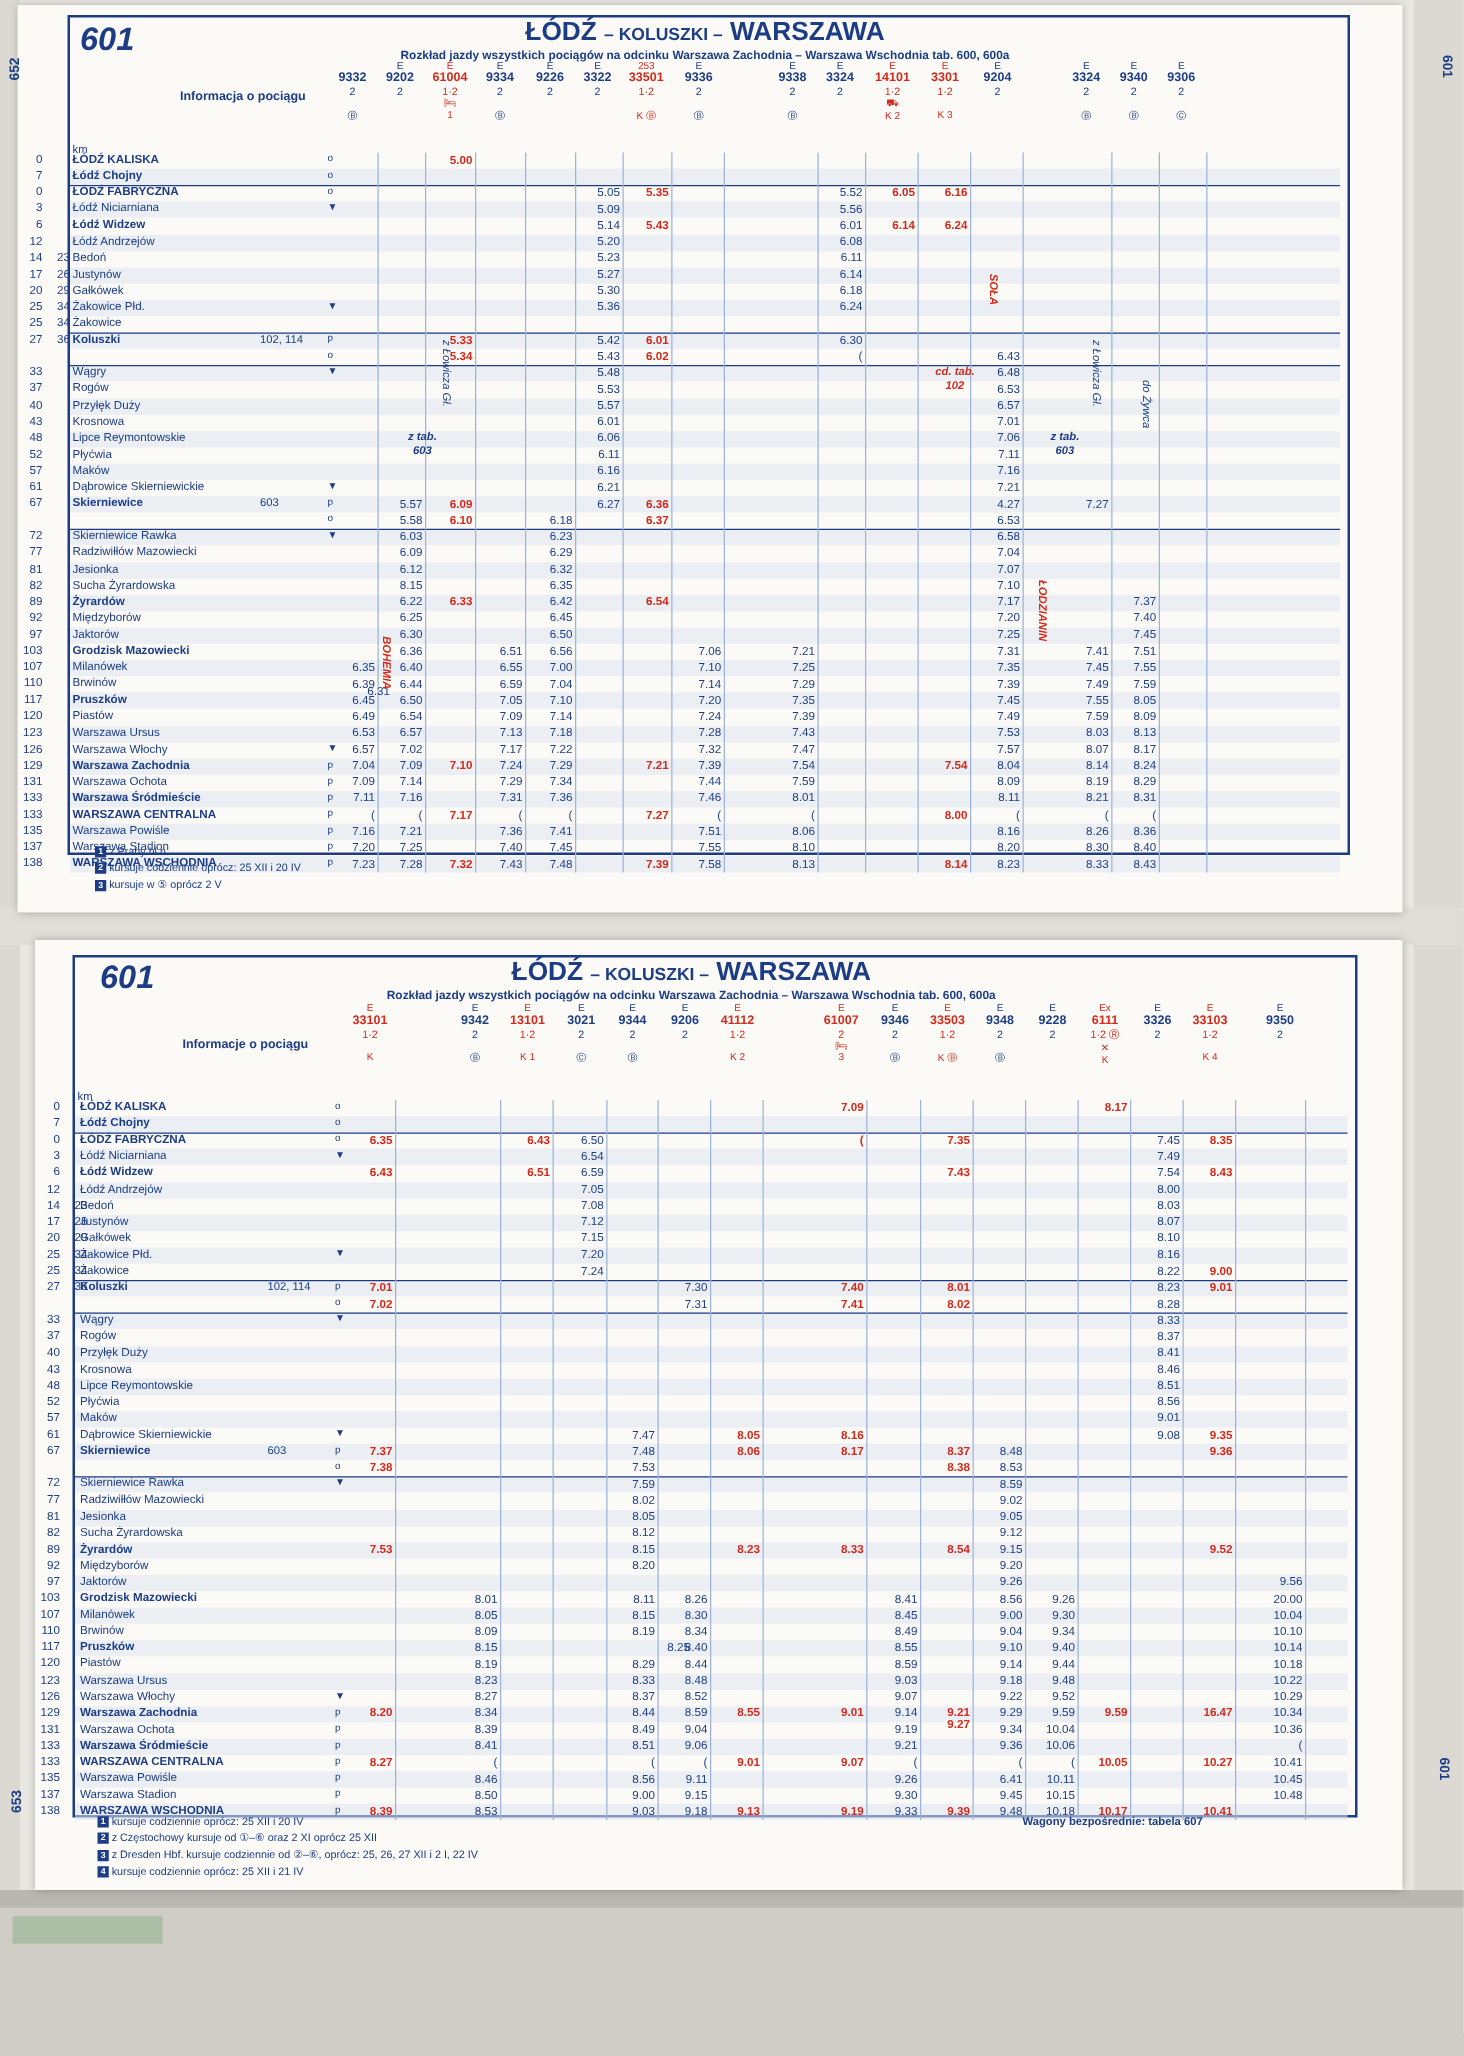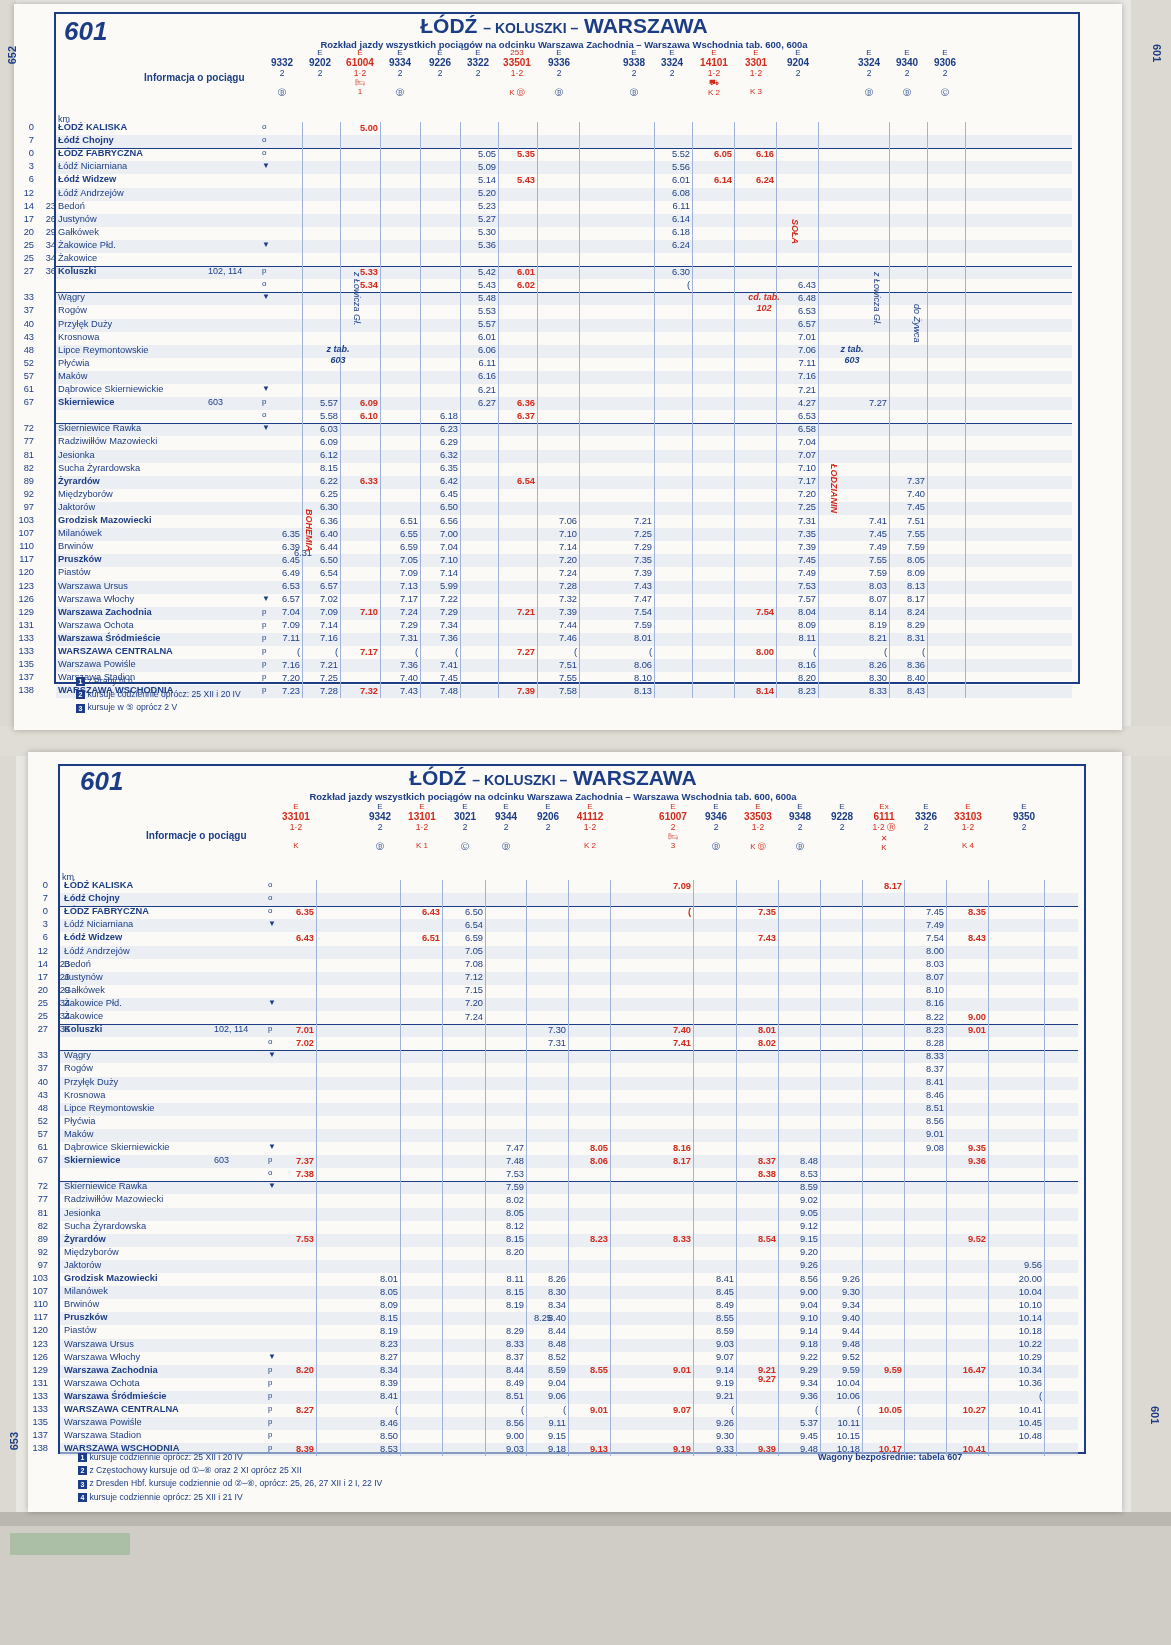--- a/index.html
+++ b/index.html
@@ -571,21 +571,21 @@
       <div class="cell" style="left:406px;top:446px;width:38px;">6.32</div>
       <div class="cell" style="left:406px;top:459.09999999999997px;width:38px;">6.35</div>
       <div class="cell" style="left:406px;top:472.2px;width:38px;">6.42</div>
       <div class="cell" style="left:406px;top:485.3px;width:38px;">6.45</div>
       <div class="cell" style="left:406px;top:498.4px;width:38px;">6.50</div>
       <div class="cell" style="left:406px;top:511.5px;width:38px;">6.56</div>
       <div class="cell" style="left:406px;top:524.5999999999999px;width:38px;">7.00</div>
       <div class="cell" style="left:406px;top:537.7px;width:38px;">7.04</div>
       <div class="cell" style="left:406px;top:550.8px;width:38px;">7.10</div>
       <div class="cell" style="left:406px;top:563.9px;width:38px;">7.14</div>
-      <div class="cell" style="left:406px;top:577px;width:38px;">5.99</div>
+      <div class="cell" style="left:406px;top:577px;width:38px;">7.18</div>
       <div class="cell" style="left:406px;top:590.0999999999999px;width:38px;">7.22</div>
       <div class="cell" style="left:406px;top:603.2px;width:38px;">7.29</div>
       <div class="cell" style="left:406px;top:616.3px;width:38px;">7.34</div>
       <div class="cell" style="left:406px;top:629.4px;width:38px;">7.36</div>
       <div class="cell" style="left:406px;top:642.5px;width:38px;">(</div>
       <div class="cell" style="left:406px;top:655.6px;width:38px;">7.41</div>
       <div class="cell" style="left:406px;top:668.6999999999999px;width:38px;">7.45</div>
       <div class="cell" style="left:406px;top:681.8px;width:38px;">7.48</div>
       <div class="cell" style="left:444px;top:144.7px;width:38px;">5.05</div>
       <div class="cell" style="left:444px;top:157.8px;width:38px;">5.09</div>
@@ -1299,21 +1299,21 @@
       <div class="cell" style="left:752px;top:534.5999999999999px;width:38px;">9.00</div>
       <div class="cell" style="left:752px;top:547.7px;width:38px;">9.04</div>
       <div class="cell" style="left:752px;top:560.8px;width:38px;">9.10</div>
       <div class="cell" style="left:752px;top:573.9px;width:38px;">9.14</div>
       <div class="cell" style="left:752px;top:587px;width:38px;">9.18</div>
       <div class="cell" style="left:752px;top:600.0999999999999px;width:38px;">9.22</div>
       <div class="cell" style="left:752px;top:613.2px;width:38px;">9.29</div>
       <div class="cell" style="left:752px;top:626.3px;width:38px;">9.34</div>
       <div class="cell" style="left:752px;top:639.4px;width:38px;">9.36</div>
       <div class="cell" style="left:752px;top:652.5px;width:38px;">(</div>
-      <div class="cell" style="left:752px;top:665.6px;width:38px;">5.37</div>
+      <div class="cell" style="left:752px;top:665.6px;width:38px;">6.41</div>
       <div class="cell" style="left:752px;top:678.6999999999999px;width:38px;">9.45</div>
       <div class="cell" style="left:752px;top:691.8px;width:38px;">9.48</div>
       <div class="cell" style="left:794px;top:521.5px;width:38px;">9.26</div>
       <div class="cell" style="left:794px;top:534.5999999999999px;width:38px;">9.30</div>
       <div class="cell" style="left:794px;top:547.7px;width:38px;">9.34</div>
       <div class="cell" style="left:794px;top:560.8px;width:38px;">9.40</div>
       <div class="cell" style="left:794px;top:573.9px;width:38px;">9.44</div>
       <div class="cell" style="left:794px;top:587px;width:38px;">9.48</div>
       <div class="cell" style="left:794px;top:600.0999999999999px;width:38px;">9.52</div>
       <div class="cell" style="left:794px;top:613.2px;width:38px;">9.59</div>

